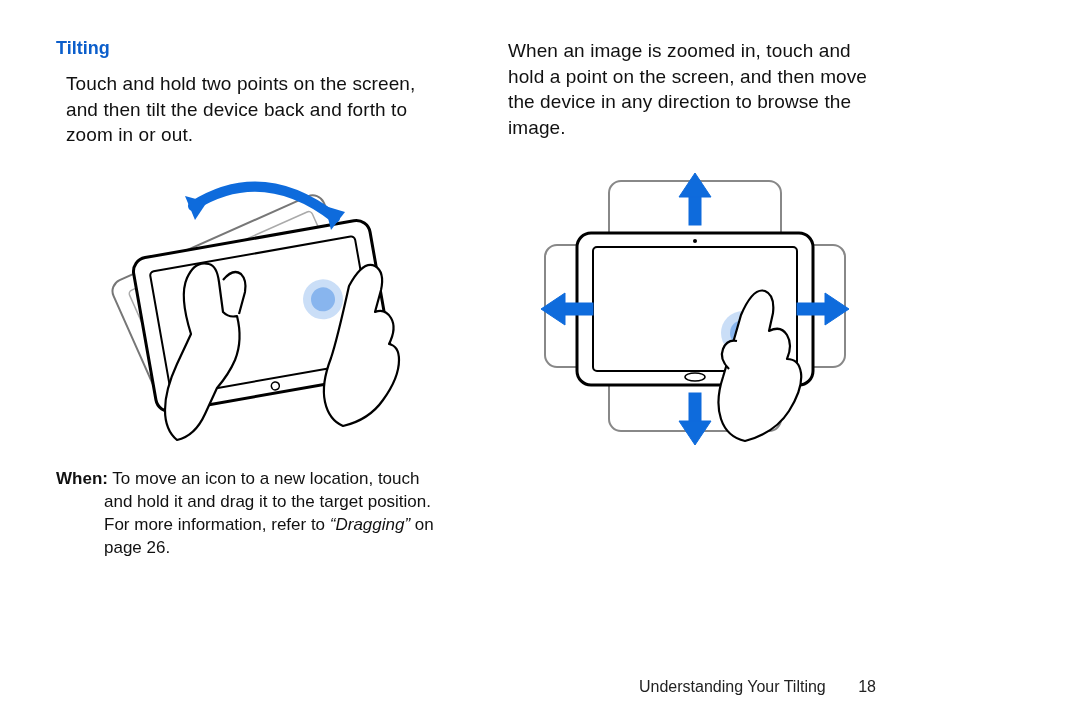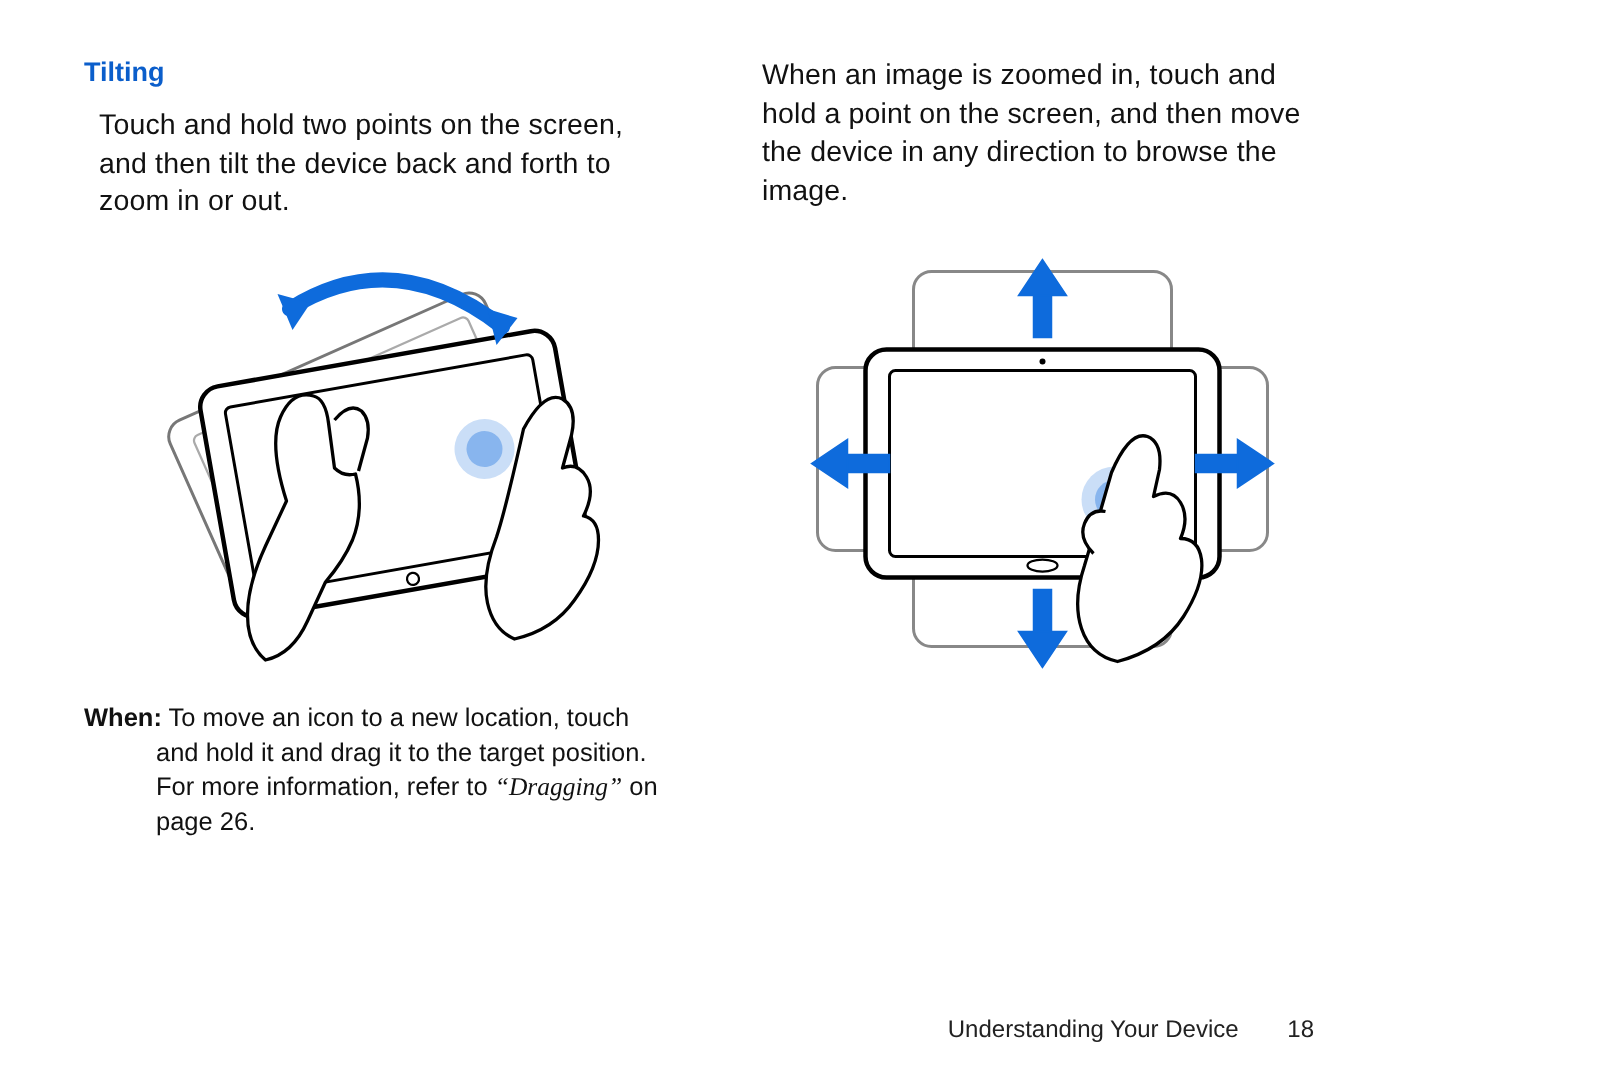--- a/index.html
+++ b/index.html
@@ -49,21 +49,20 @@
     font-family: Arial, sans-serif;
     padding-left: 48px;
     text-indent: -48px;
     max-width: 460px;
   }
   .note .label {
     font-weight: 700;
   }
   .note .crossref {
     font-style: italic;
-    font-family: Liberation Serif, serif;
   }
   .figure {
     width: 100%;
     text-align: center;
   }
   .footer {
     position: absolute;
     right: 56px;
     bottom: 24px;
     font-size: 16px;
@@ -175,16 +174,16 @@
             <path d="M236 156 q12 -28 24 -24 q10 4 8 22 l-4 18 q12 -6 18 4 q6 10 0 24 q12 0 14 14 q2 16 -12 38 q-14 22 -44 30 q-18 -4 -24 -22 q-6 -18 2 -42 q6 -20 18 -62 z"></path>
             <path d="M232 182 q-10 -2 -14 8 q-4 10 6 20"></path>
           </g>
         </svg>
       </div>
     </div>
 
   </div>
 
   <div class="footer">
-    <span>Understanding Your Device</span>
+    <span>Understanding Your Tilting</span>
     <span class="pg">18</span>
   </div>
 </div>
 
 </body></html>

